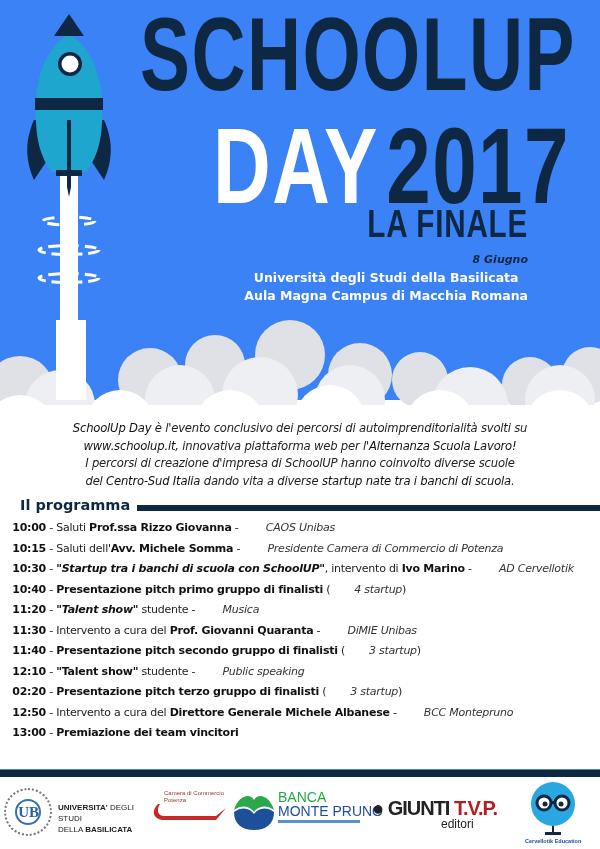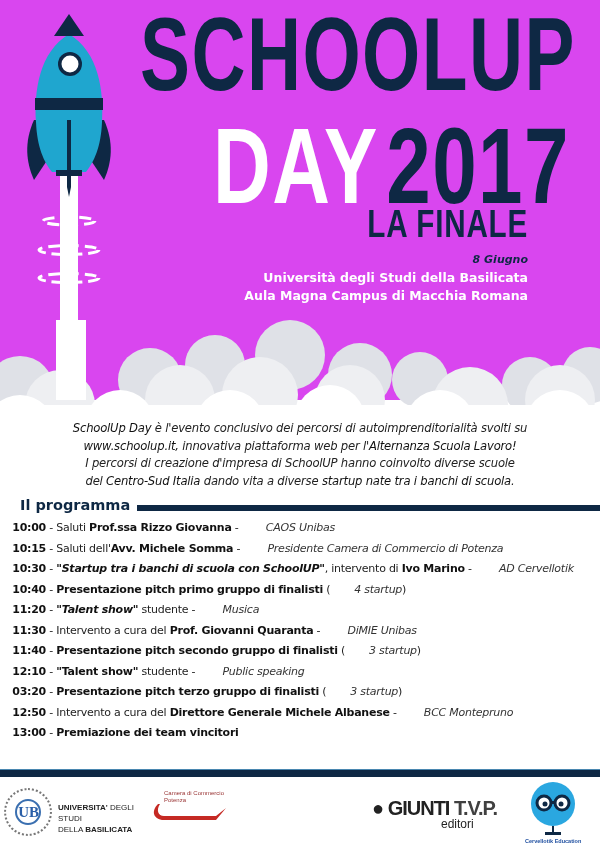--- a/index.html
+++ b/index.html
@@ -1,19 +1,19 @@
 <!DOCTYPE html>
 <html><head>
 <meta charset="utf-8">
 <style>
   * { box-sizing: border-box; margin: 0; padding: 0; }
   html, body { width: 600px; height: 849px; overflow: hidden; background: #ffffff; }
   body { font-family: "DejaVu Sans", sans-serif; color: #111; position: relative; }
 
-  .hero { position: absolute; left: 0; top: 0; width: 600px; height: 400px; background: #d946ef; overflow: hidden; }
+  .hero { position: absolute; left: 0; top: 0; width: 600px; height: 400px; background: #3b82f6; overflow: hidden; }
   .rocket { position: absolute; left: 24px; top: 12px; width: 90px; height: 330px; }
 
   .title-line1 {
     position: absolute; left: 140px; top: 2px; width: 460px;
     font-family: "Liberation Sans", sans-serif; font-weight: 700;
     font-size: 104px; line-height: 104px; color: #0e2844;
     transform: scaleX(0.72); transform-origin: left top; white-space: nowrap; letter-spacing: 2px;
   }
   .title-line2 {
     position: absolute; left: 213px; top: 112px; white-space: nowrap;
@@ -28,21 +28,21 @@
     font-family: "Liberation Sans", sans-serif; font-weight: 700;
     font-size: 38px; line-height: 38px; color: #0e2844;
     transform: scaleX(0.78); transform-origin: right top; letter-spacing: 1px;
   }
   .date {
     position: absolute; right: 72px; top: 253px;
     font-family: "DejaVu Sans", sans-serif; font-weight: 700; font-style: italic;
     font-size: 11px; color: #0e2844;
   }
   .venue {
-    position: absolute; right: 72px; top: 269px; text-align: right;
+    position: absolute; right: 72px; top: 269px; text-align: center;
     font-family: "DejaVu Sans", sans-serif; font-weight: 700; font-size: 12.5px; line-height: 18px; color: #ffffff;
   }
 
   .clouds { position: absolute; left: 0; top: 320px; width: 600px; height: 100px; }
 
   .intro {
     position: absolute; left: 0; top: 420px; width: 600px; text-align: center;
     font-family: "DejaVu Sans", sans-serif; font-style: italic; font-size: 11.6px; line-height: 17.5px; color: #222;
     letter-spacing: -0.2px;
   }
@@ -76,21 +76,21 @@
   .cciaa .txt { position: absolute; left: 14px; top: 0; font-family: "Liberation Sans", sans-serif; font-size: 6px; line-height: 7px; color: #933; }
   .cciaa svg { position: absolute; left: 0; top: 0; }
 
   .bmp { left: 232px; top: 12px; width: 135px; height: 45px; }
   .bmp .txt1 { position: absolute; left: 46px; top: 0; font-family: "Liberation Sans", sans-serif; font-size: 14px; line-height: 14px; color: #27a84a; }
   .bmp .txt2 { position: absolute; left: 46px; top: 14px; font-family: "Liberation Sans", sans-serif; font-size: 14px; line-height: 14px; color: #1f4fa0; white-space: nowrap; }
   .bmp .sub { position: absolute; left: 46px; top: 30px; width: 82px; height: 3px; background: #5a8fc8; }
 
   .giunti { left: 372px; top: 20px; width: 125px; height: 40px; }
   .giunti .g { position: absolute; left: 0; top: 0; font-family: "Liberation Sans", sans-serif; font-weight: 700; font-size: 20px; line-height: 20px; color: #222; white-space: nowrap; letter-spacing: -1px; }
-  .giunti .tvp { color: #404040; font-weight: 700; margin-top: 43px; }
+  .giunti .tvp { color: #b91c1c; font-weight: 700; margin-top: 43px; }
   .giunti .ed { position: absolute; left: 69px; top: 19px; font-family: "Liberation Sans", sans-serif; font-size: 12px; color: #222; }
 
   .cerv { left: 525px; top: 2px; width: 56px; height: 66px; }
   .cerv .txt { position: absolute; left: 0; top: 58px; width: 56px; text-align: center; font-family: "Liberation Sans", sans-serif; font-size: 5.5px; color: #1f4fa0; font-weight: 700; white-space: nowrap; }
 </style>
 </head>
 <body>
 
 <div class="hero">
   <svg class="rocket" viewBox="0 0 90 330">
@@ -190,21 +190,21 @@
   <li class="prog-item">
     <span class="time">11:30</span><span> - </span><span>Intervento a cura del </span><span class="b">Prof. Giovanni Quaranta</span><span> - </span><span class="i">DiMIE Unibas</span>
   </li>
   <li class="prog-item">
     <span class="time">11:40</span><span> - </span><span class="b">Presentazione pitch secondo gruppo di finalisti</span><span> (</span><span class="i">3 startup</span><span>)</span>
   </li>
   <li class="prog-item">
     <span class="time">12:10</span><span> - </span><span class="b">"Talent show"</span><span> studente - </span><span class="i">Public speaking</span>
   </li>
   <li class="prog-item">
-    <span class="time">03:20</span><span> - </span><span class="b">Presentazione pitch terzo gruppo di finalisti</span><span> (</span><span class="i">3 startup</span><span>)</span>
+    <span class="time">02:20</span><span> - </span><span class="b">Presentazione pitch terzo gruppo di finalisti</span><span> (</span><span class="i">3 startup</span><span>)</span>
   </li>
   <li class="prog-item">
     <span class="time">12:50</span><span> - </span><span>Intervento a cura del </span><span class="b">Direttore Generale Michele Albanese</span><span> - </span><span class="i">BCC Montepruno</span>
   </li>
   <li class="prog-item">
     <span class="time">13:00</span><span> - </span><span class="b">Premiazione dei team vincitori</span>
   </li>
 </ul>
 
 <div class="footer-bar"></div>
@@ -223,20 +223,29 @@
   <div class="sp cciaa">
     <svg width="80" height="36" viewBox="0 0 80 36">
       <path d="M8 14 C 2 20, 2 28, 12 30 L 66 30 L 76 18 L 66 26 L 14 26 C 8 26, 6 20, 10 14 Z" fill="#c52a24"></path>
     </svg>
     <div class="txt">
       <div>Camera di Commercio</div>
       <div>Potenza</div>
     </div>
   </div>
 
+  <div class="sp bmp">
+    <svg width="44" height="40" viewBox="0 0 44 40">
+      <path d="M2 20 C 6 6, 18 2, 22 10 C 26 2, 38 6, 42 20 C 34 14, 26 16, 22 22 C 18 16, 10 14, 2 20 Z" fill="#2ca84a"></path>
+      <path d="M2 22 C 10 16, 18 18, 22 24 C 26 18, 34 16, 42 22 C 42 34, 34 40, 22 40 C 10 40, 2 34, 2 22 Z" fill="#1d4f9a"></path>
+    </svg>
+    <div class="txt1">BANCA</div>
+    <div class="txt2">MONTE PRUNO</div>
+    <div class="sub"></div>
+  </div>
 
   <div class="sp giunti">
     <div class="g">
       <span>●</span>
       <span>GIUNTI</span>
       <span class="tvp">T.V.P.</span>
     </div>
     <div class="ed">editori</div>
   </div>
 

